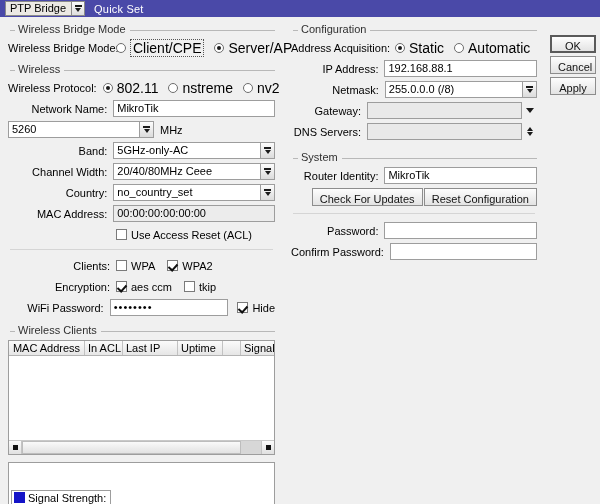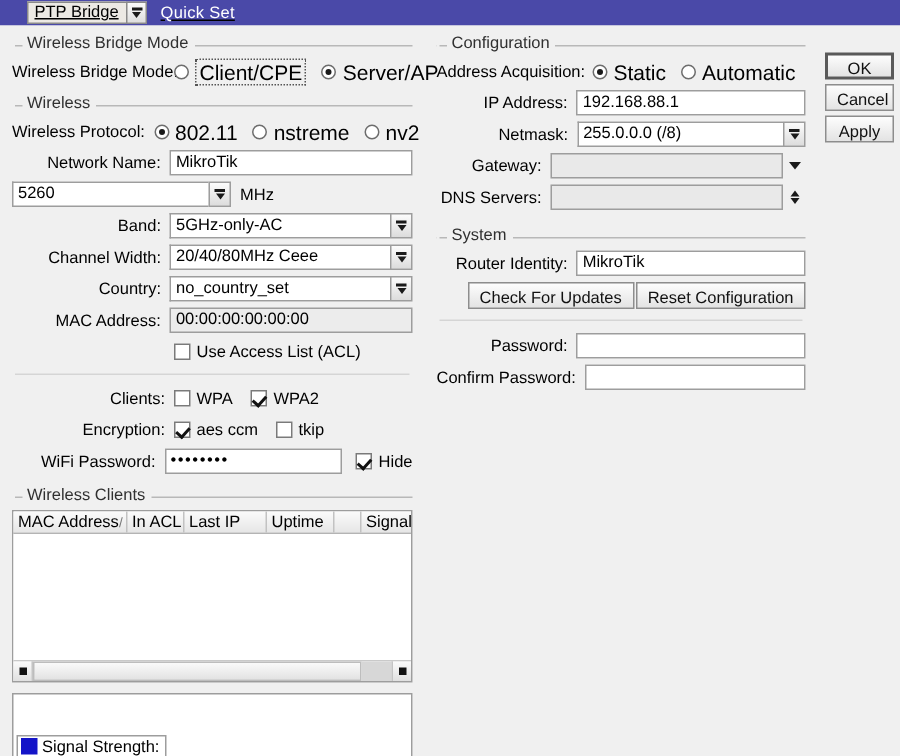--- a/index.html
+++ b/index.html
@@ -12,22 +12,21 @@
     color: #000;
   }
   * { box-sizing: border-box; }
 
   
   .titlebar {
     height: 17px;
     background: #4a49a8;
     display: flex;
     align-items: center;
-    padding: 0 0 0 18px;
-    text-decoration: underline;
+    padding: 0 0 0 5px;
   }
   .tb-select {
     height: 15px;
     display: flex;
     align-items: stretch;
     background: #ece9e4;
   }
   .tb-select-text {
     background: #ece9e4;
     border: 1px solid #8a8a8a;
@@ -340,21 +339,21 @@
 
         <div class="row">
           <div class="lbl lbl-l">MAC Address:</div>
           <div class="field ro" style="width:166px;">00:00:00:00:00:00</div>
         </div>
 
         <div class="row">
           <div class="lbl lbl-l"></div>
           <div class="cb-item">
             <span class="cbox"></span>
-            <span>Use Access List (ACL)</span>
+            <span>Use Access Reset (ACL)</span>
           </div>
         </div>
 
         <div class="divider"></div>
 
         <div class="row">
           <div class="lbl lbl-l">Clients:</div>
           <div class="cb-item">
             <span class="cbox"></span>
             <span>WPA</span>
@@ -389,21 +388,21 @@
       </div>
     </div>
 
     <div class="group" style="margin-top:7px;">
       <div class="group-line"></div>
       <div class="group-title">Wireless Clients</div>
       <div class="group-body" style="padding-top:4px;">
 
         <div class="tbl-wrap">
           <div class="tbl-head">
-            <div class="th" style="width:76px;">
+            <div class="th" style="width:76px;flex-direction:column;">
               <span>MAC Address</span>
               <span class="sort">/</span>
             </div>
             <div class="th" style="width:38px;">In ACL</div>
             <div class="th" style="width:55px;">Last IP</div>
             <div class="th" style="width:45px;">Uptime</div>
             <div class="th" style="width:18px;"></div>
             <div class="th" style="flex:1;border-right:none;">
               <span>Signal St</span>
 

